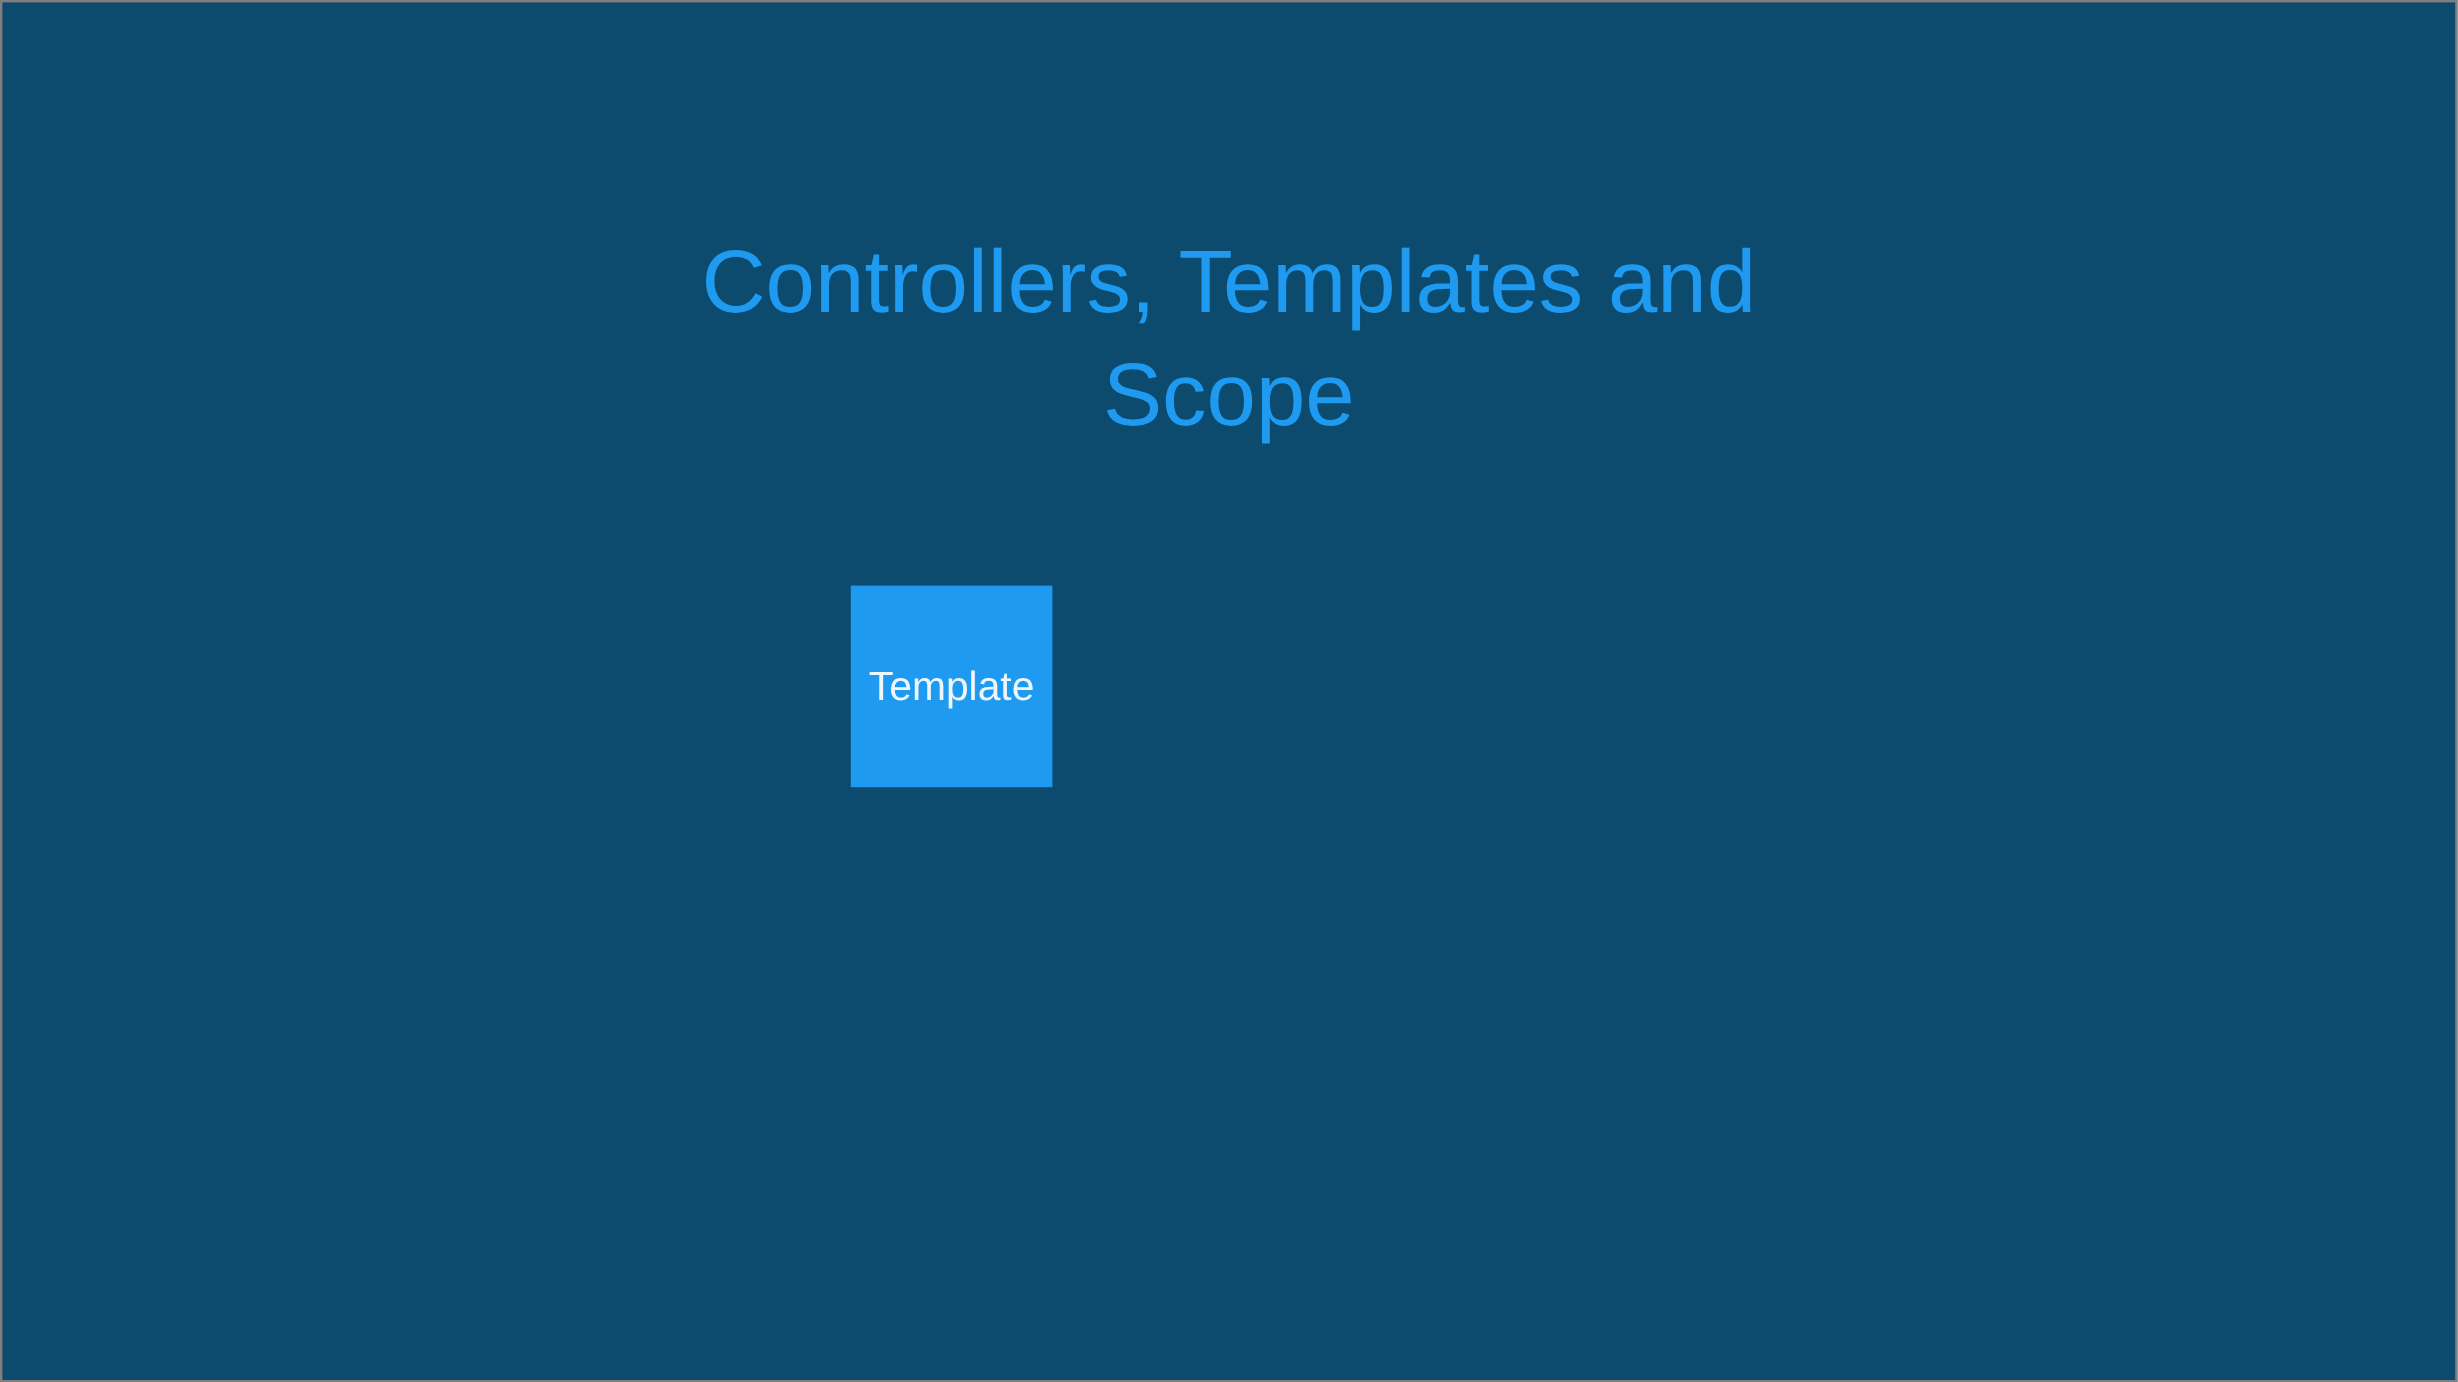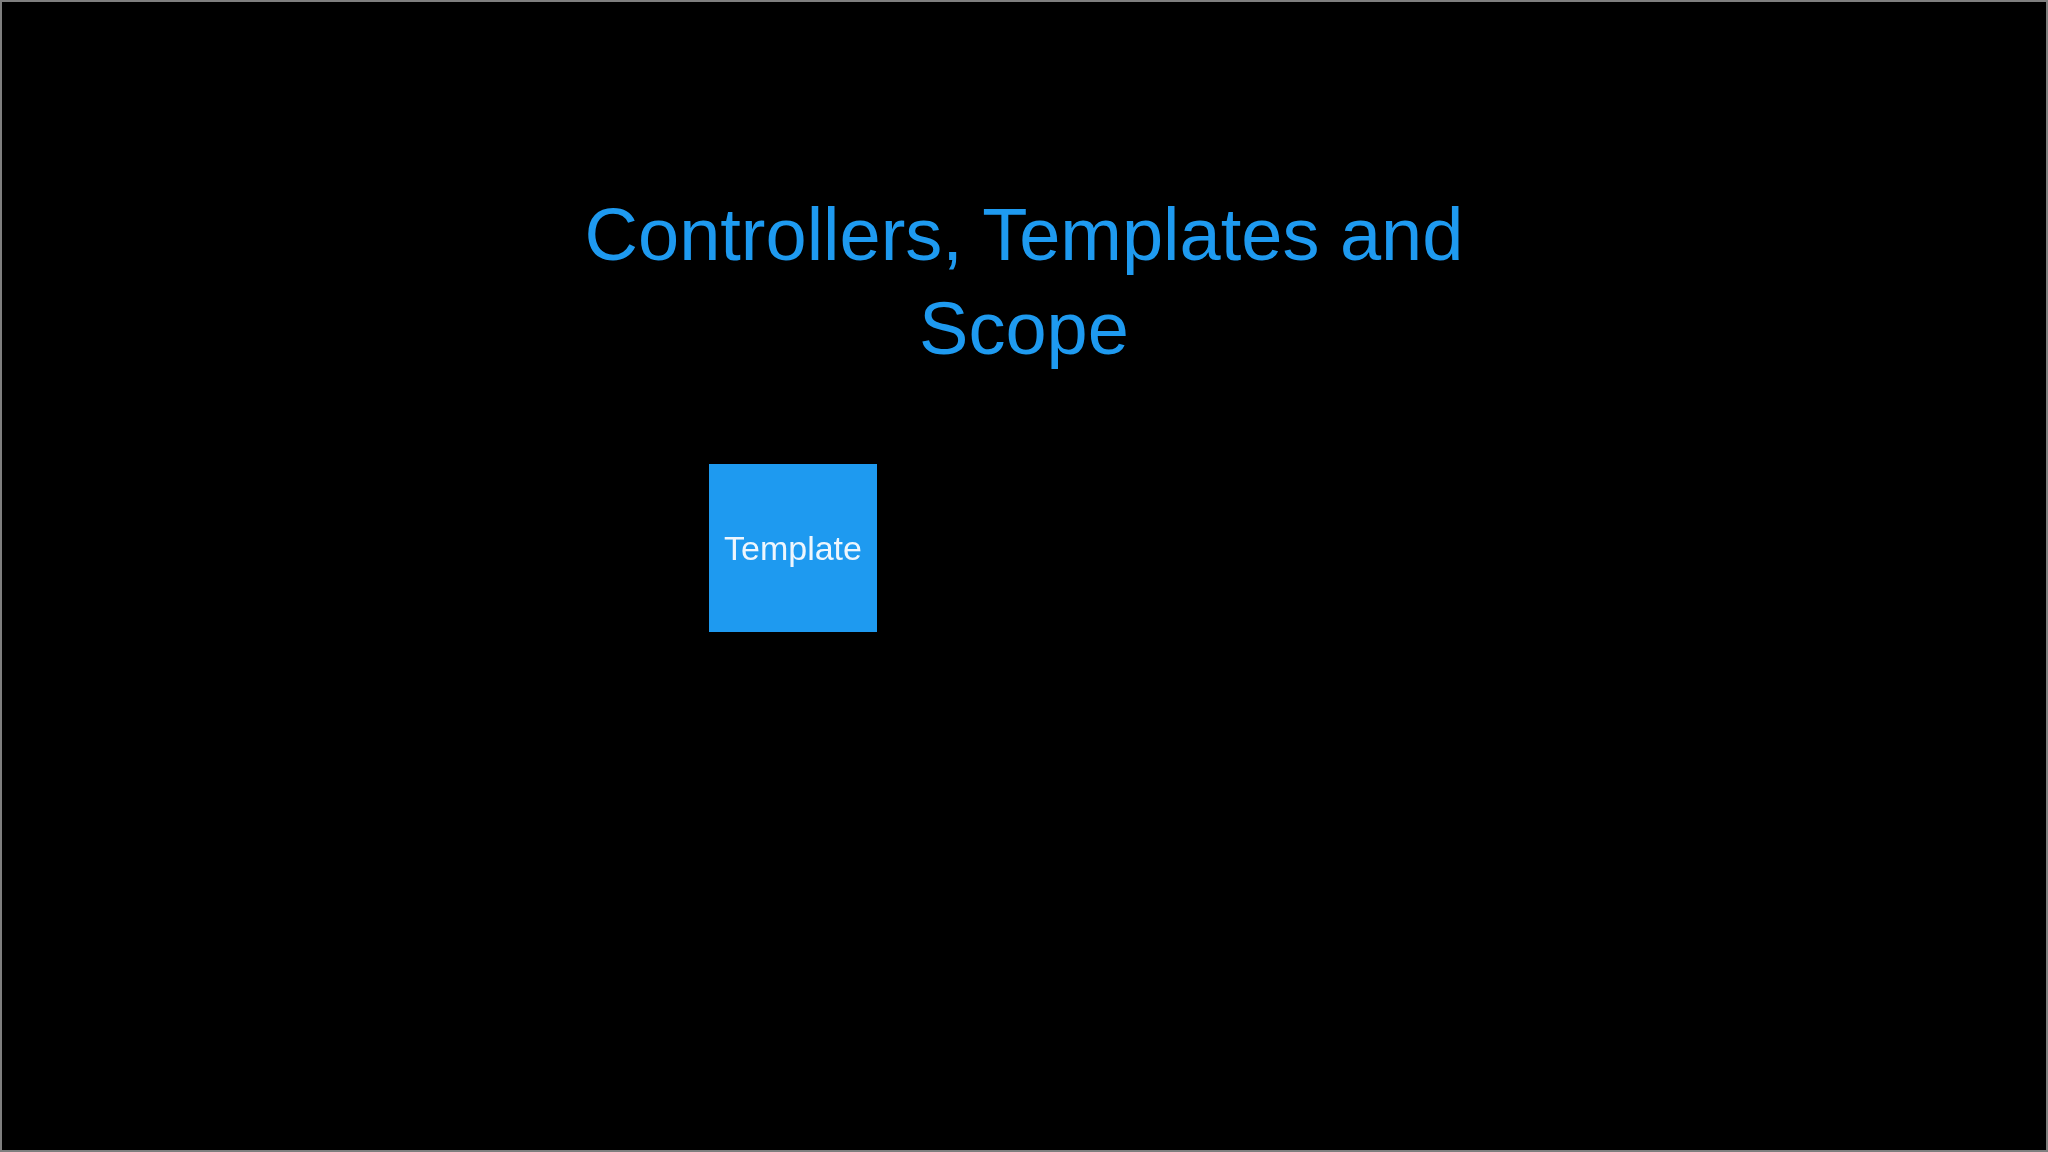--- a/index.html
+++ b/index.html
@@ -6,21 +6,21 @@
     margin: 0;
     padding: 0;
     background: #ffffff;
   }
   .slide {
     position: relative;
     width: 2048px;
     height: 1152px;
     box-sizing: border-box;
     border: 2px solid #7f7f7f;
-    background: #000000;
+    background: #0c4a6e;
     overflow: hidden;
     font-family: "Liberation Sans", sans-serif;
   }
   .title {
     position: absolute;
     top: 186px;
     left: 50%;
     transform: translateX(-50%);
     width: 1020px;
     margin: 0;
@@ -48,18 +48,18 @@
   .box-template { left: 707px; }
   .box-controller { left: 1174px; }
 </style>
 </head>
 <body>
 
 <div class="slide">
 
   <h1 class="title" style="color: rgb(30, 154, 240);">Controllers, Templates and Scope</h1>
 
-  <div class="box box-template" style="background: rgb(30, 154, 240);">
+  <div class="box box-template" style="background: rgb(30, 154, 240); margin-top: 24px;">
     <span class="box-label" style="color: rgb(238, 246, 253);">Template</span>
   </div>
 
 
 </div>
 
 </body></html>

